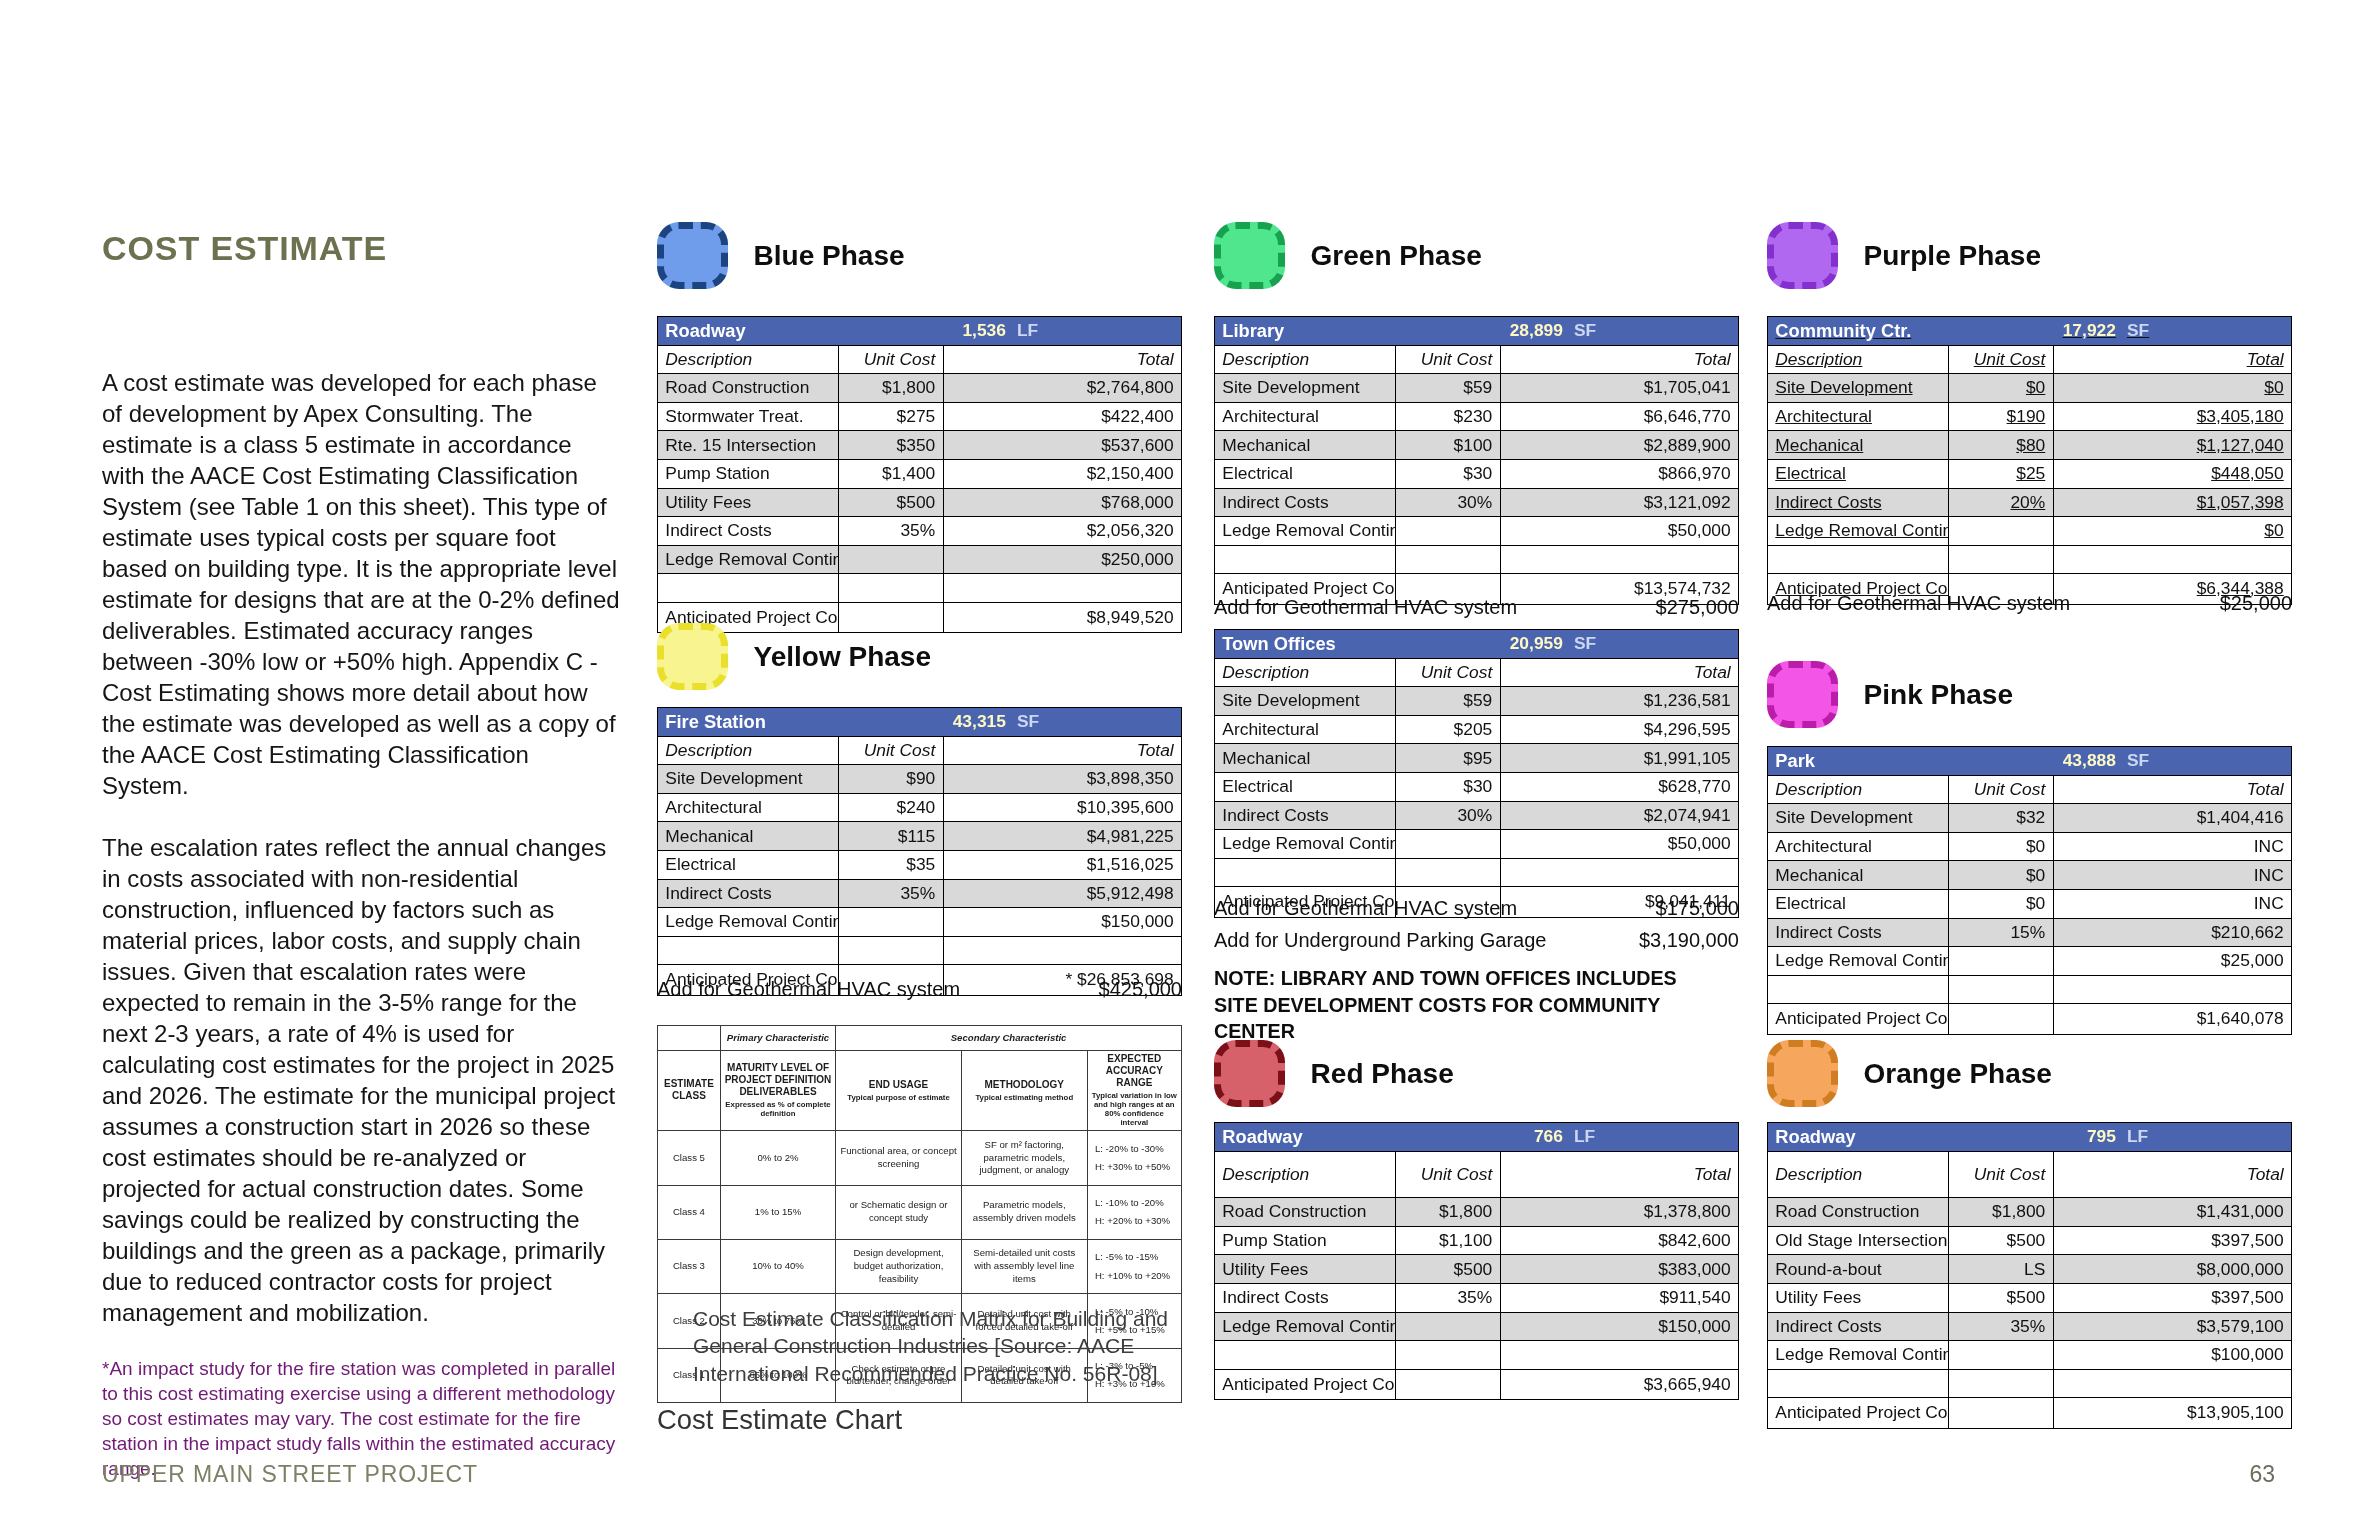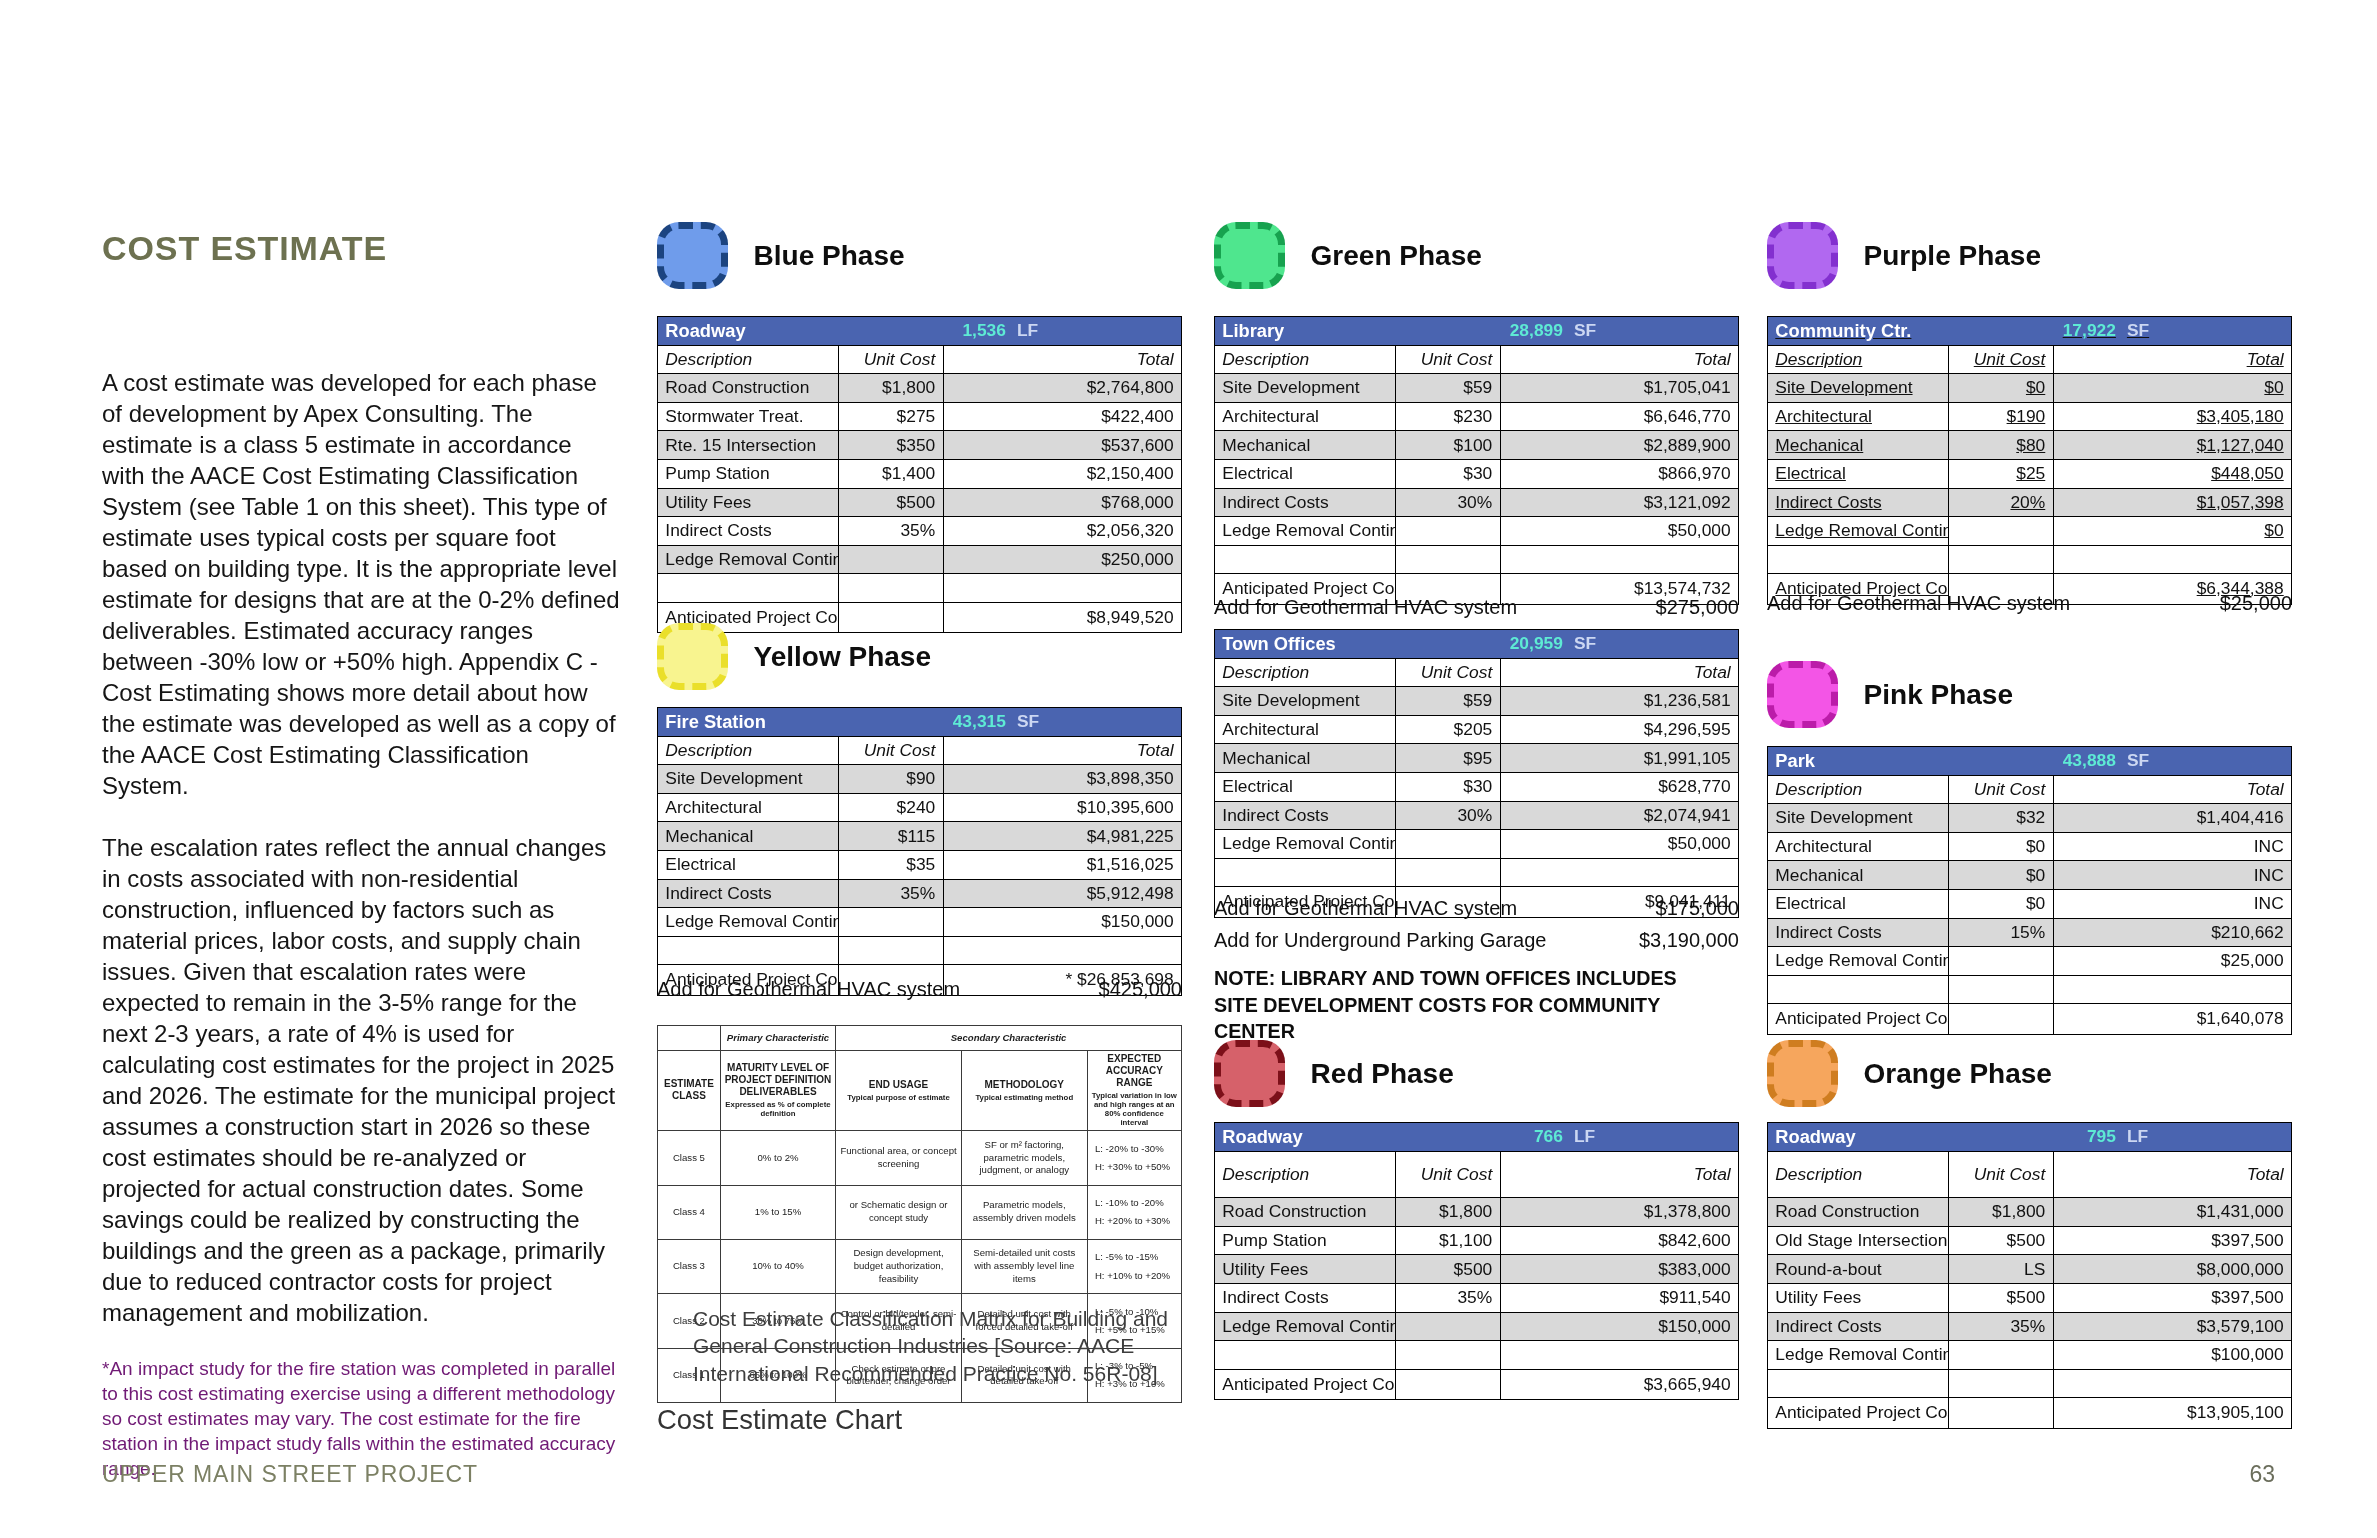--- a/index.html
+++ b/index.html
@@ -35,21 +35,21 @@
   .phase-label{margin-left:25.6px;font-size:28px;font-weight:bold;color:#0e0e0e;}
 
   
   .cost-table{position:absolute;left:0;width:100%;border-collapse:collapse;table-layout:fixed;
               background:#fff;border:1.8px solid #000;}
   .cost-table th,.cost-table td{border:1.4px solid #000;font-size:17.4px;padding:1.8px 7.3px;height:24px;
               overflow:hidden;white-space:nowrap;}
   .band th{background:#4a64b0;padding:1.8px 7.3px;}
   .band-inner{display:flex;align-items:center;}
   .band-title{font-weight:bold;color:#fff;font-size:18.3px;width:52%;text-align:left;}
-  .band-qty{color:#5eead4;width:15%;text-align:right;font-size:17.4px;}
+  .band-qty{color:#fef9c3;width:15%;text-align:right;font-size:17.4px;}
   .band-unit{color:#ccd7f2;margin-left:11px;font-size:17.4px;}
   .cols th{font-style:italic;font-weight:normal;background:#fff;}
   .cols th:first-child{text-align:left;}
   .cols th:nth-child(2),.cols th:nth-child(3){text-align:right;}
   .tall .cols th{height:42px;vertical-align:middle;}
   .cost-table td:first-child{text-align:left;}
   .cost-table td:nth-child(2),.cost-table td:nth-child(3){text-align:right;}
   .cost-table tbody tr.alt td{background:#d9d9d9;}
   .tail .blank-row td{height:24px;background:#fff;}
   .tail .total-row td{height:25.6px;background:#fff;}

